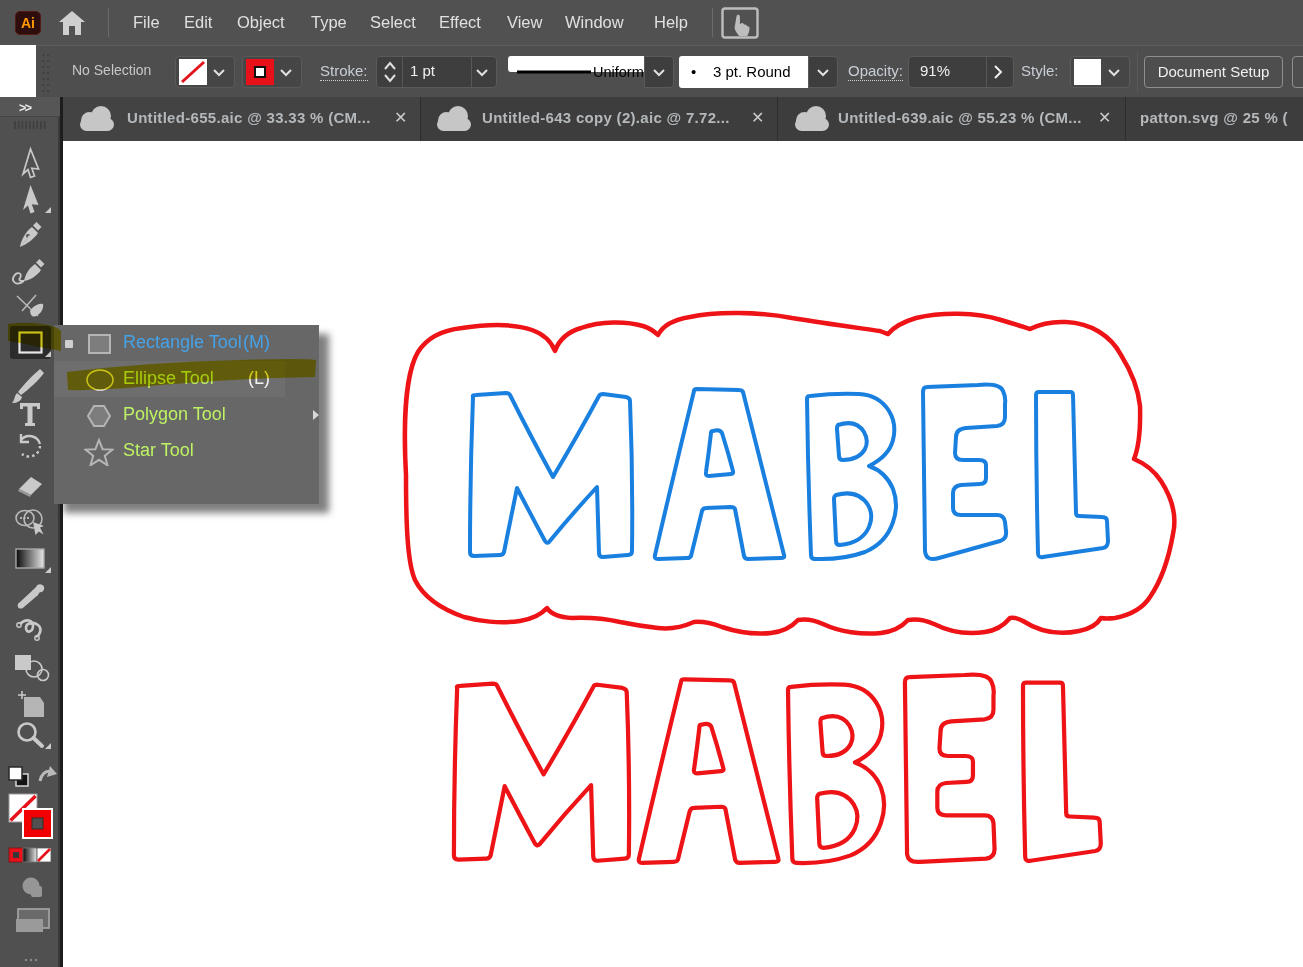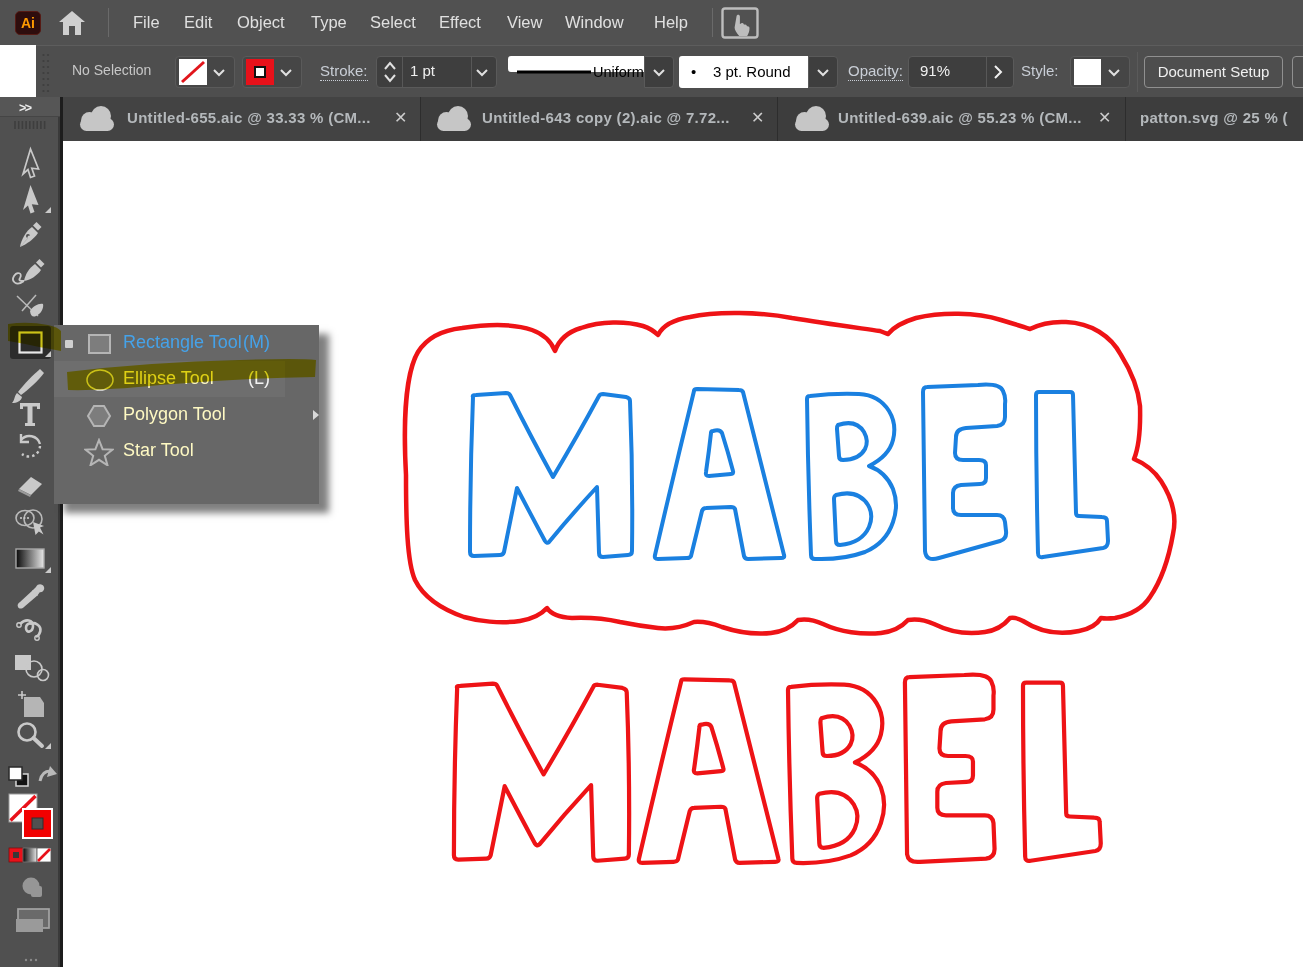--- a/index.html
+++ b/index.html
@@ -30,21 +30,21 @@
   #toolbar { left:0; top:97px; width:58px; height:870px; background:#505050; }
   #toolbar-edge { left:58px; top:97px; width:5px; height:870px; background:linear-gradient(90deg,#3a3a3a 0 2px,#1d1d1d 2px 5px); }
 
   
   #canvas { left:63px; top:141px; width:1240px; height:826px; background:#ffffff; }
 
   
   #popup { left:54px; top:325px; width:265px; height:179px; background:#676767;
     box-shadow:10px 9px 7px rgba(0,0,0,0.5); }
   .prow { position:absolute; left:0; width:231px; height:36px; }
-  .ptext { position:absolute; left:69px; top:7px; font-size:18px; color:#fef9c3; }
+  .ptext { position:absolute; left:69px; top:7px; font-size:18px; color:#bef264; }
   .pkey { position:absolute; right:15px; top:7px; font-size:18px; color:#f2f2f2; }
 </style>
 </head>
 <body>
 <div id="stage">
 
   <div id="menubar" class="abs">
 
     <div class="abs" style="left:15px;top:11px;width:26px;height:24px;background:#2e0d0d;border-radius:5px;border:1px solid #561a14;">
       <div style="color:#ff9a00;font-weight:bold;font-size:14px;text-align:center;line-height:22px;">Ai</div>

